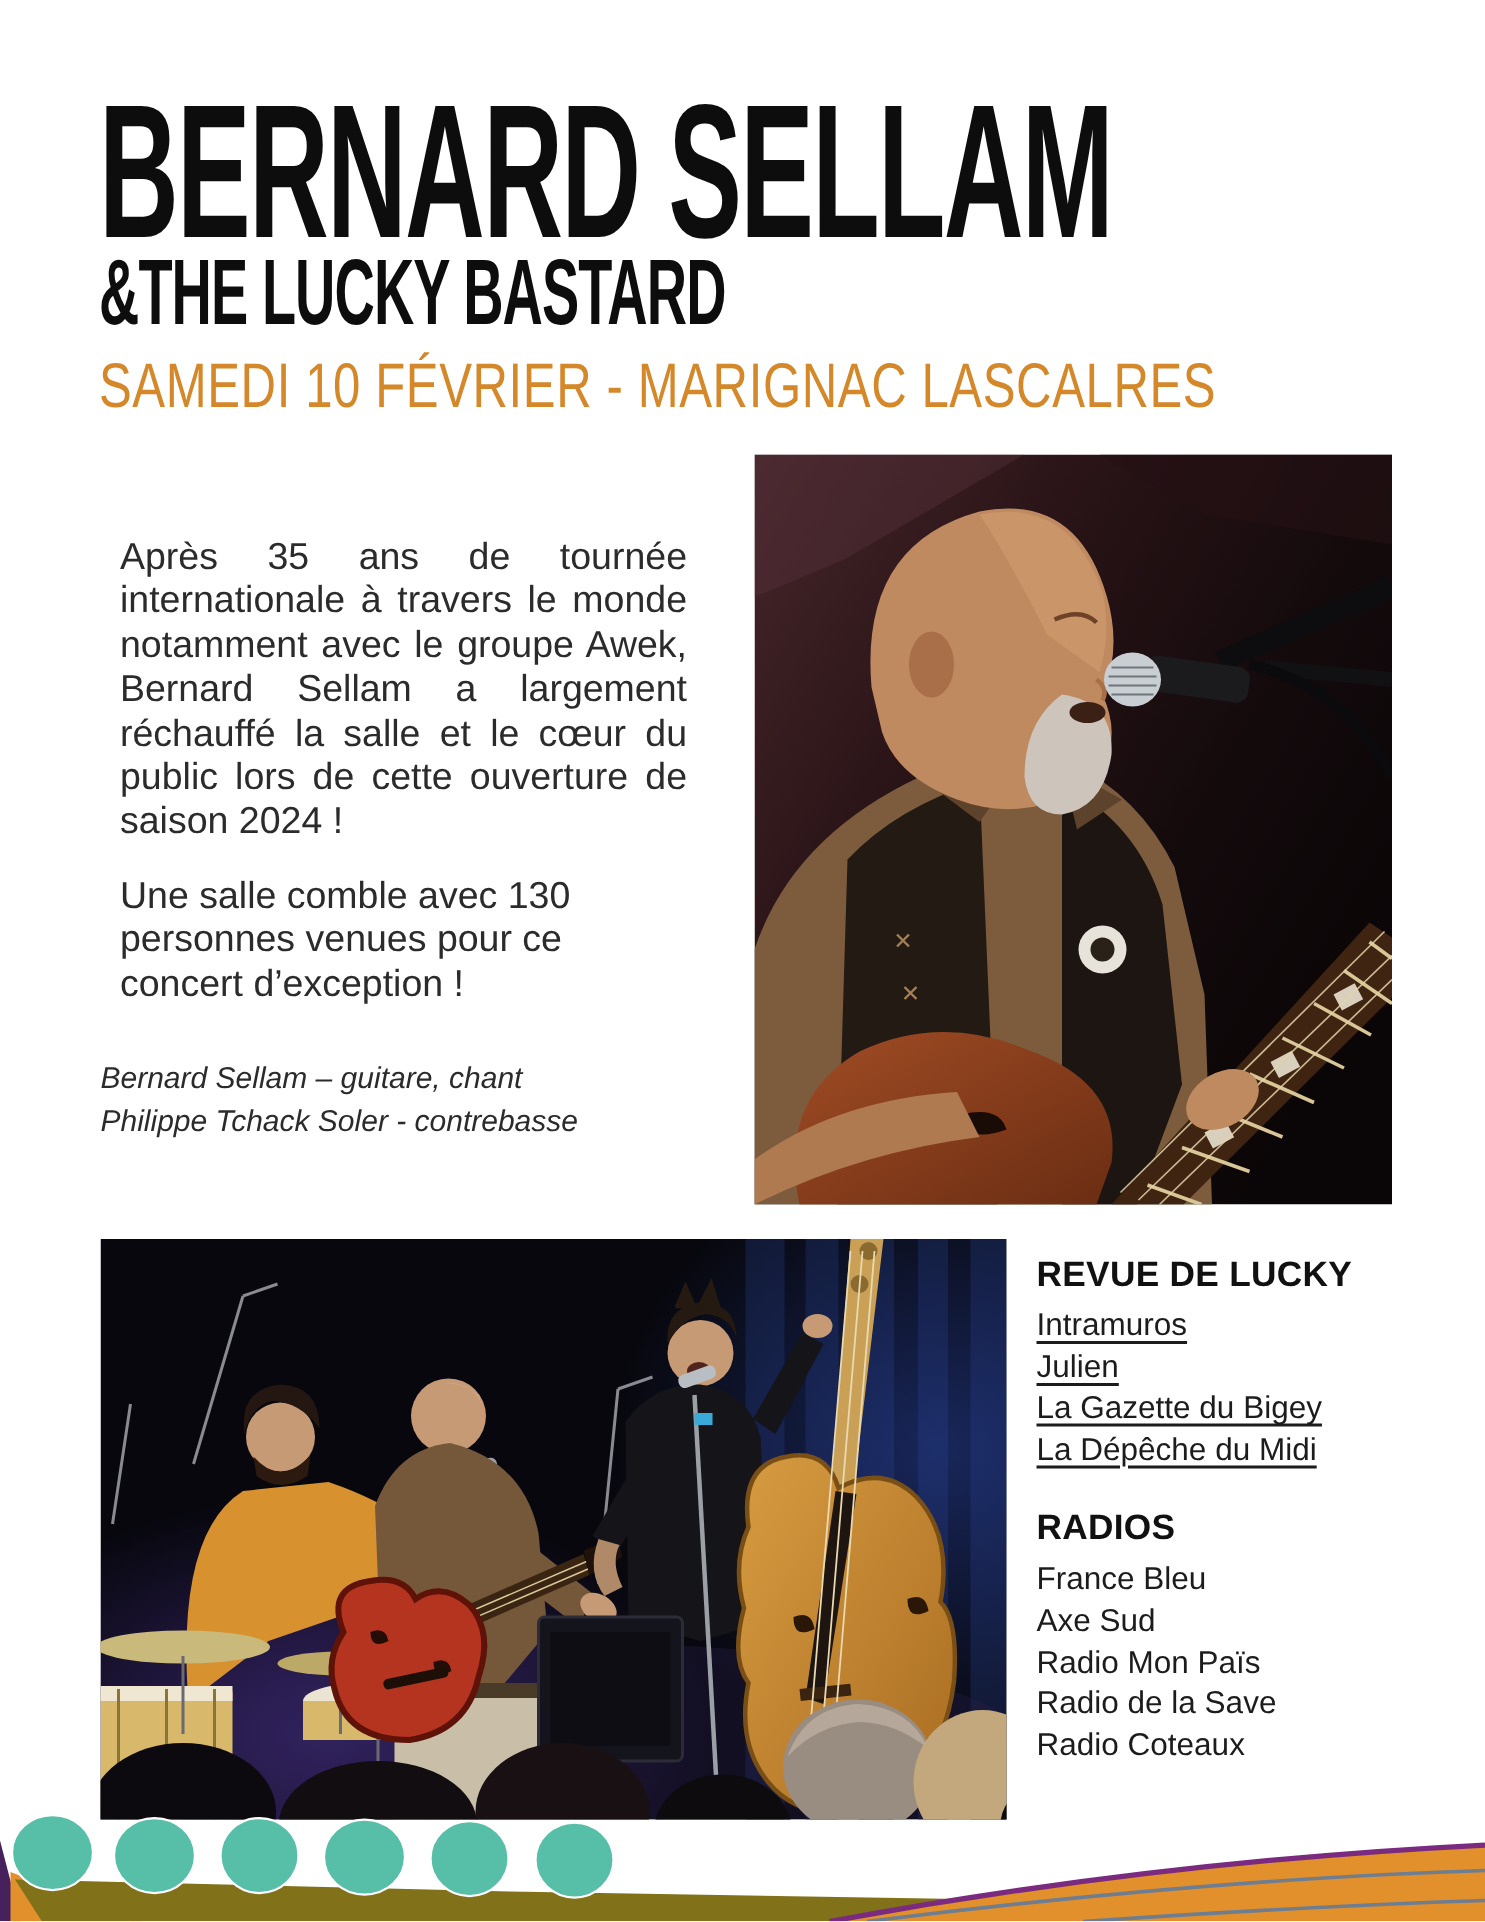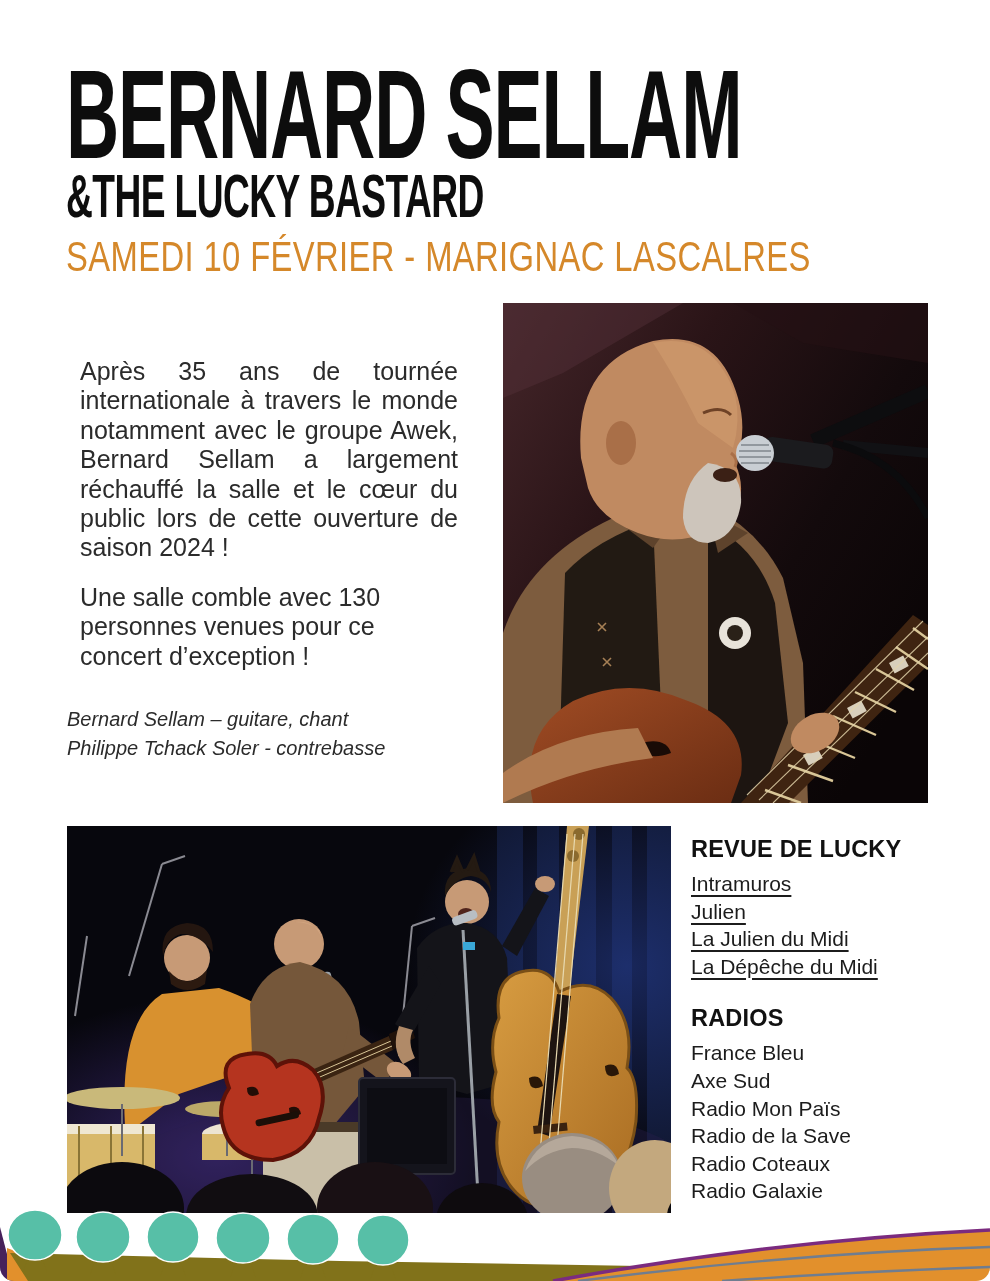--- a/index.html
+++ b/index.html
@@ -1,18 +1,18 @@
 <!DOCTYPE html>
 <html><head>
 <meta charset="utf-8">
 <style>
   html,body{margin:0;padding:0;background:#ffffff;}
   .page{
     position:relative;width:990px;height:1281px;background:#ffffff;overflow:hidden;
-    font-family:"Liberation Sans", sans-serif;color:#262626;border-radius:14px;
+    font-family:"Liberation Sans", sans-serif;color:#262626;
   }
   
   .title1{
     position:absolute;left:66px;top:51px;font-size:127px;line-height:1;
     font-weight:800;letter-spacing:-2px;color:#0d0d0d;white-space:nowrap;
     transform:scaleX(0.58);transform-origin:left top;
   }
   .title2{
     position:absolute;left:66px;top:165px;font-size:62px;line-height:1;
     font-weight:800;letter-spacing:-1px;color:#0d0d0d;white-space:nowrap;
@@ -296,31 +296,30 @@
         <ellipse cx="640" cy="390" rx="40" ry="30" fill="#0c0a0e"></ellipse>
       </g>
     </svg>
   </figure>
 
   <aside class="press-col">
     <h3>REVUE DE LUCKY</h3>
     <ul>
       <li><a>Intramuros</a></li>
       <li><a>Julien</a></li>
-      <li><a>La Julien du Midi</a></li>
+      <li><a>La Gazette du Bigey</a></li>
       <li><a>La Dépêche du Midi</a></li>
     </ul>
     <h3 class="radios-heading">RADIOS</h3>
     <ul>
       <li>France Bleu</li>
       <li>Axe Sud</li>
       <li>Radio Mon Païs</li>
       <li>Radio de la Save</li>
       <li>Radio Coteaux</li>
-      <li>Radio Galaxie</li>
     </ul>
   </aside>
 
   <div class="footer-deco">
     <svg viewBox="0 0 990 78" preserveAspectRatio="none" aria-hidden="true">
 
       <polygon points="0,24 14,78 0,78" fill="#46215B"></polygon>
       <polygon points="7,45 95,78 7,78" fill="#E2902C"></polygon>
 
       <polygon points="10,50 340,58 640,63 640,70 555,78 28,78" fill="#81721A"></polygon>

